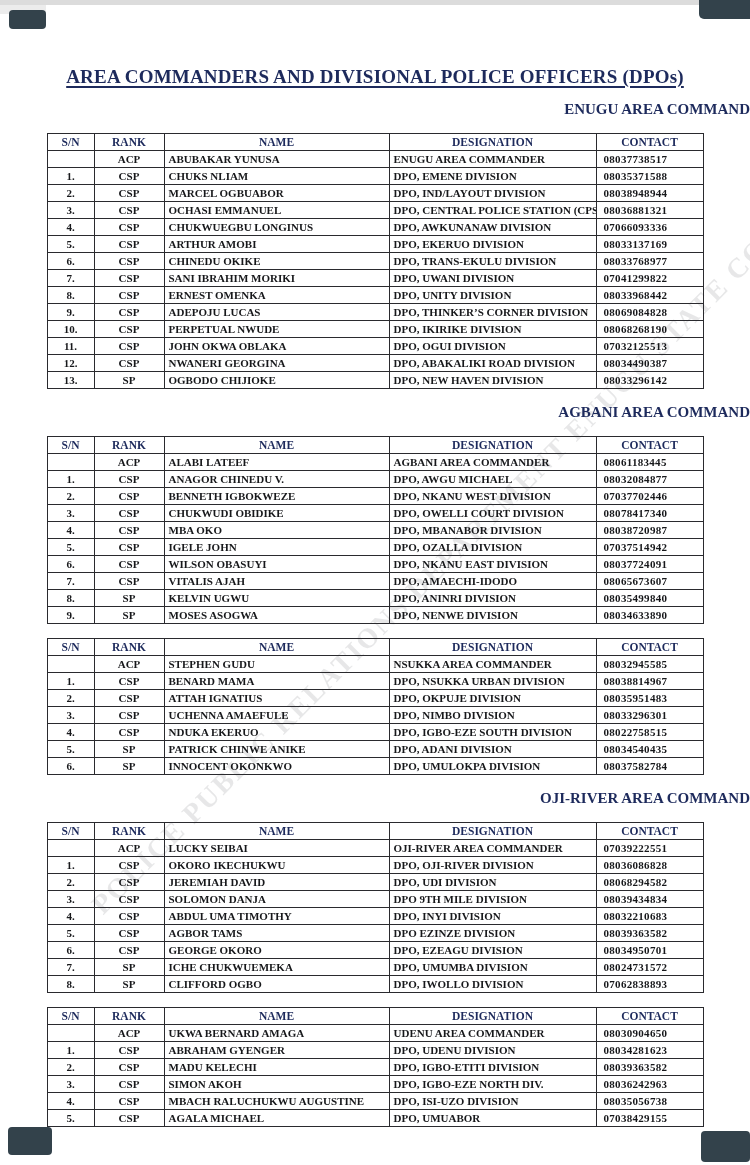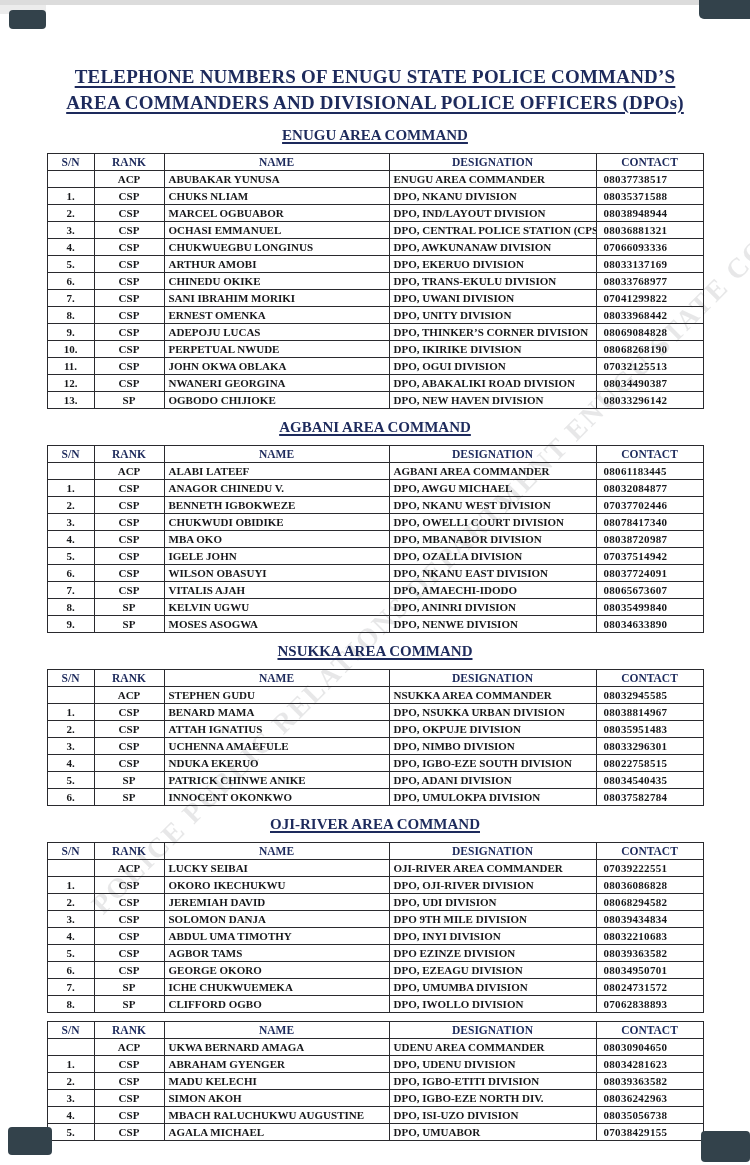--- a/index.html
+++ b/index.html
@@ -34,28 +34,28 @@
     text-align:center; color:#1d2a5c;
     font-size:19px; line-height:26px; font-weight:bold; letter-spacing:0.2px;
   }
   .doc-title span {
     display:block;
     text-decoration:underline; text-decoration-thickness:2px; text-underline-offset:3px;
   }
 
   .area-section { position:relative; z-index:1; }
   .section-title {
-    margin:9px 0 3px; text-align:center; color:#1d2a5c;
+    margin:9px 0 3px; text-align:right; color:#1d2a5c;
     font-size:15px; line-height:19px; font-weight:bold;
-    text-decoration:underline; text-decoration-thickness:2px; text-underline-offset:2px;
+    text-decoration-thickness:2px; text-underline-offset:2px;
   }
   .area-section:first-child .section-title { margin-top:2px; }
 
   table.roster-table {
-    width:656px; margin:8px auto; border-collapse:collapse; table-layout:fixed;
+    width:656px; margin:14px auto; border-collapse:collapse; table-layout:fixed;
     position:relative; z-index:1; background:transparent;
   }
   .roster-table th, .roster-table td {
     border:1px solid #2a2a2e;
     padding:1px 4px; height:14px;
     font-size:11px; line-height:13px; font-weight:bold;
     white-space:nowrap; overflow:hidden;
   }
   .roster-table th { color:#1d2a5c; text-align:center; font-size:11.5px; }
   .roster-table td { color:#17181b; }
@@ -72,21 +72,20 @@
   <div class="top-strip-tab"></div>
 
   <div class="corner tl"></div>
   <div class="corner tr"></div>
   <div class="corner bl"></div>
   <div class="corner br"></div>
 
   <div class="watermark">POLICE PUBLIC RELATIONS DEPARTMENT ENUGU STATE COMMAND</div>
 
   <h1 class="doc-title">
-    <span>TELEPHONE NUMBERS OF ENUGU STATE POLICE COMMAND’S</span>
     <span>AREA COMMANDERS AND DIVISIONAL POLICE OFFICERS (DPOs)</span>
   </h1>
 
   <div id="sections">
   <section class="area-section">
     <h2 class="section-title">ENUGU AREA COMMAND</h2>
     <table class="roster-table">
       <colgroup>
         <col class="col-sn">
             <col class="col-rank">
@@ -108,21 +107,21 @@
               <td></td>
               <td>ACP</td>
               <td>ABUBAKAR YUNUSA</td>
               <td>ENUGU AREA COMMANDER</td>
               <td>08037738517</td>
             </tr>
             <tr>
               <td>1.</td>
               <td>CSP</td>
               <td>CHUKS NLIAM</td>
-              <td>DPO, NKANU DIVISION</td>
+              <td>DPO, EMENE DIVISION</td>
               <td>08035371588</td>
             </tr>
             <tr>
               <td>2.</td>
               <td>CSP</td>
               <td>MARCEL OGBUABOR</td>
               <td>DPO, IND/LAYOUT DIVISION</td>
               <td>08038948944</td>
             </tr>
             <tr>
@@ -294,21 +293,20 @@
               <td>SP</td>
               <td>MOSES ASOGWA</td>
               <td>DPO, NENWE DIVISION</td>
               <td>08034633890</td>
             </tr>
           </tbody>
     </table>
   </section>
 
   <section class="area-section">
-    <h2 class="section-title">NSUKKA AREA COMMAND</h2>
     <table class="roster-table">
       <colgroup>
         <col class="col-sn">
             <col class="col-rank">
             <col class="col-name">
             <col class="col-desig">
             <col class="col-contact">
       </colgroup>
       <thead>
         <tr>

